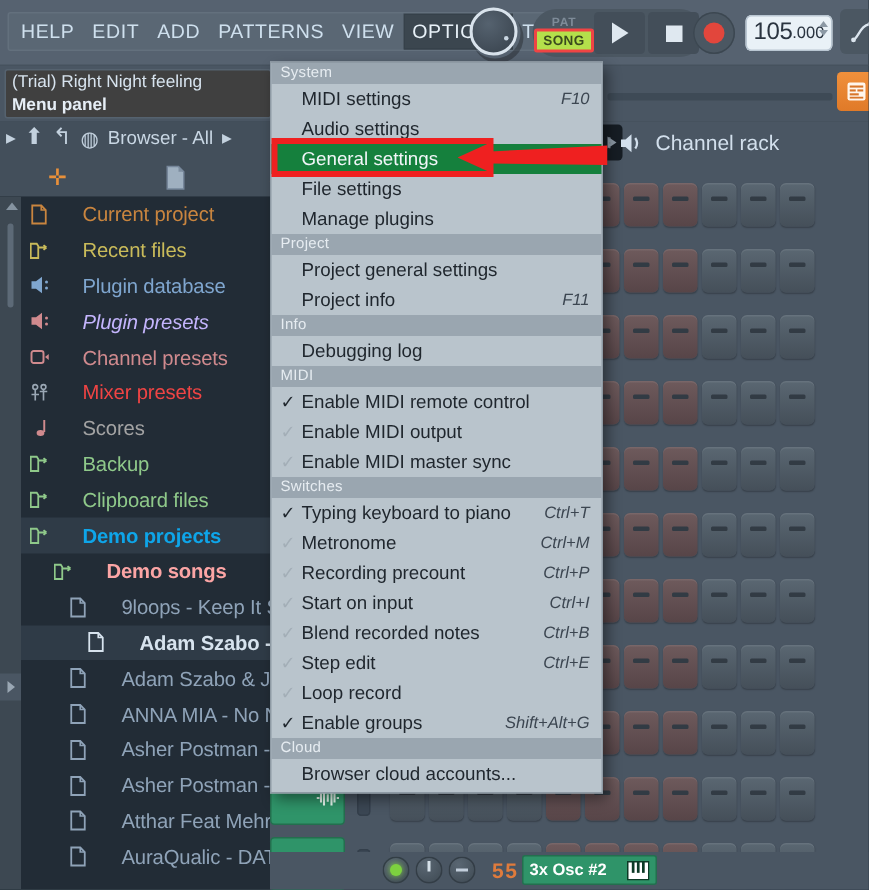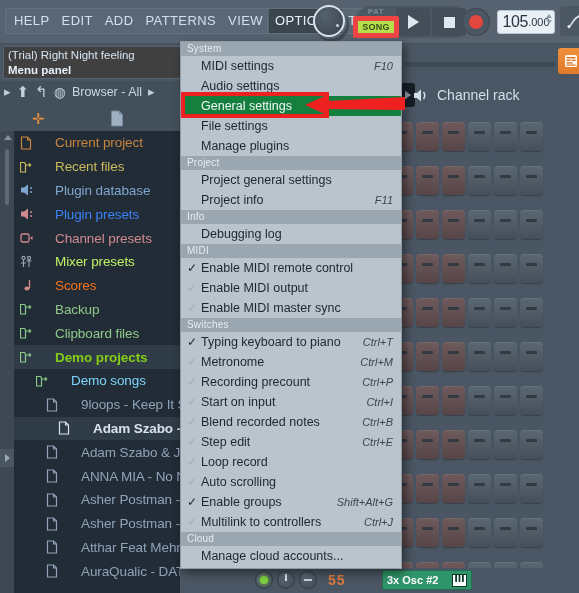--- a/index.html
+++ b/index.html
@@ -61,21 +61,21 @@
     background:#4b5762; border-radius:16px; padding:0 2px;
   }
   .patsong{
     width:36px;height:28px;position:relative;margin:0 1px;
     display:flex;flex-direction:column;justify-content:center;align-items:center;
   }
   .pat-lbl{ font-size:8px;color:#7e8b98;font-weight:bold;letter-spacing:.5px;line-height:9px;}
   .song-lbl{
     font-size:9px;font-weight:bold;letter-spacing:.3px;color:#3a4a1e;
     background:#b4e04b; border-radius:2px; padding:1px 4px; line-height:10px;
-    border:5px solid #ef4444;
+    border:2px solid #ef4444;
   }
   .tbtn{
     width:34px;height:28px;display:flex;align-items:center;justify-content:center;
     background:#434e59;margin:0 1px;border-radius:3px;
   }
   .play-tri{
     width:0;height:0;border-left:11px solid #dfe8f0;
     border-top:7px solid transparent;border-bottom:7px solid transparent;
   }
   .stop-sq{ width:11px;height:11px;background:#dfe8f0;}
@@ -226,21 +226,21 @@
   .sb-knobs{ position:absolute;left:75px;top:3px;display:flex;gap:4px;align-items:center;}
   .miniknob{ width:18px;height:18px;border-radius:50%;
     background:radial-gradient(circle at 38% 30%, #5a6773, #3c4750);
     box-shadow:inset 0 0 0 1px #333d46; position:relative;}
   .miniknob.green:after{content:"";position:absolute;left:5px;top:5px;width:8px;height:8px;
     border-radius:50%;background:#7dd13f;box-shadow:0 0 4px #7dd13f;}
   .miniknob.wht:after{content:"";position:absolute;left:8px;top:3px;width:2px;height:7px;background:#d6e1ea;}
   .miniknob.dash:after{content:"";position:absolute;left:5px;top:8px;width:8px;height:2px;background:#c2cedb;}
   .sb-num{ position:absolute;left:148px;top:4px;font-size:14px;color:#e07b3c;font-weight:bold;letter-spacing:1px;}
   .sb-chan{
-    position:absolute;left:202px;top:2px;width:90px;height:20px;background:#2f9469;
+    position:absolute;left:168px;top:2px;width:90px;height:20px;background:#2f9469;
     border-radius:2px;display:flex;align-items:center;justify-content:space-between;padding:0 5px;
     box-shadow:inset 0 0 0 1px rgba(0,0,0,.25);
   }
   .sb-chan span{ font-size:11px;color:#fff;font-weight:bold;}
 
   
   .dropdown{
     position:absolute; left:180px; top:41px; width:222px;
     background:#b9c4cc;
     border:1px solid #8e9aa4;
@@ -401,71 +401,71 @@
               <circle cx="11" cy="9" r="1" fill="#7fa6cf"></circle>
             </svg></span>
           <span class="lbl" style="color: rgb(127, 166, 207);">Plugin database</span>
         </div>
         <div class="brow">
           <span class="bicon"><svg width="13" height="14" viewBox="0 0 13 14">
               <path d="M1 4.5 h3 l4 -3 v11 l-4 -3 h-3 z" fill="#d08a8e"></path>
               <circle cx="11" cy="5" r="1" fill="#d08a8e"></circle>
               <circle cx="11" cy="9" r="1" fill="#d08a8e"></circle>
             </svg></span>
-          <span class="lbl" style="color: #3b82f6;">Plugin presets</span>
+          <span class="lbl" style="color: #c4b5fd; font-style: italic;">Plugin presets</span>
         </div>
         <div class="brow">
           <span class="bicon"><svg width="13" height="14" viewBox="0 0 13 14">
               <rect x="1" y="3" width="8" height="8" rx="1.5" fill="none" stroke="#d08a8e" stroke-width="1.3"></rect>
               <path d="M10 7 l2.5 -2 v4 z" fill="#d08a8e"></path>
             </svg></span>
           <span class="lbl" style="color: rgb(208, 138, 142);">Channel presets</span>
         </div>
         <div class="brow">
           <span class="bicon"><svg width="13" height="14" viewBox="0 0 13 14">
               <circle cx="3.5" cy="3" r="1.6" fill="none" stroke="#9aa7b4" stroke-width="1.1"></circle>
               <circle cx="9" cy="3" r="1.6" fill="none" stroke="#9aa7b4" stroke-width="1.1"></circle>
               <path d="M3.5 5 v7 M9 5 v7 M1 8 h5 M6.5 6 h5" stroke="#9aa7b4" stroke-width="1.1"></path>
             </svg></span>
-          <span class="lbl" style="color: #bef264;">Mixer presets</span>
+          <span class="lbl" style="color: #ef4444;">Mixer presets</span>
         </div>
         <div class="brow">
           <span class="bicon"><svg width="13" height="14" viewBox="0 0 13 14">
               <path d="M9.5 1 v8" stroke="#d08a8e" stroke-width="1.3" fill="none"></path>
               <ellipse cx="7" cy="9.6" rx="2.6" ry="2" fill="#d08a8e"></ellipse>
             </svg></span>
-          <span class="lbl" style="color: #f97316;">Scores</span>
+          <span class="lbl" style="color: #a3a3a3;">Scores</span>
         </div>
         <div class="brow">
           <span class="bicon"><svg width="13" height="14" viewBox="0 0 13 14">
               <path d="M0.5 2.5 h4 l1 1.5 h0 v8 h-5 z" fill="none" stroke="#8fc98a" stroke-width="1.2"></path>
               <path d="M6 5 h5 M11 5 l-2 -1.6 M11 5 l-2 1.6" stroke="#8fc98a" stroke-width="1.2" fill="none"></path>
             </svg></span>
           <span class="lbl" style="color: rgb(143, 201, 138);">Backup</span>
         </div>
         <div class="brow">
           <span class="bicon"><svg width="13" height="14" viewBox="0 0 13 14">
               <path d="M0.5 2.5 h4 l1 1.5 h0 v8 h-5 z" fill="none" stroke="#8fc98a" stroke-width="1.2"></path>
               <path d="M6 5 h5 M11 5 l-2 -1.6 M11 5 l-2 1.6" stroke="#8fc98a" stroke-width="1.2" fill="none"></path>
             </svg></span>
           <span class="lbl" style="color: rgb(143, 201, 138);">Clipboard files</span>
         </div>
         <div class="brow sel">
           <span class="bicon"><svg width="13" height="14" viewBox="0 0 13 14">
               <path d="M0.5 2.5 h4 l1 1.5 h0 v8 h-5 z" fill="none" stroke="#8fc98a" stroke-width="1.2"></path>
               <path d="M6 5 h5 M11 5 l-2 -1.6 M11 5 l-2 1.6" stroke="#8fc98a" stroke-width="1.2" fill="none"></path>
             </svg></span>
-          <span class="lbl" style="color: #84cc16; font-weight: bold;">Demo projects</span>
+          <span class="lbl" style="color: #0ea5e9; font-weight: bold;">Demo projects</span>
         </div>
         <div class="brow indent1">
           <span class="bicon"><svg width="13" height="14" viewBox="0 0 13 14">
               <path d="M0.5 2.5 h4 l1 1.5 h0 v8 h-5 z" fill="none" stroke="#8fc98a" stroke-width="1.2"></path>
               <path d="M6 5 h5 M11 5 l-2 -1.6 M11 5 l-2 1.6" stroke="#8fc98a" stroke-width="1.2" fill="none"></path>
             </svg></span>
-          <span class="lbl" style="color: #7dd3fc;">Demo songs</span>
+          <span class="lbl" style="color: #fca5a5; font-weight: bold;">Demo songs</span>
         </div>
         <div class="brow indent2">
           <span class="bicon"><svg width="13" height="14" viewBox="0 0 13 14">
               <path d="M1.5 1 h6 l3 3 v9 h-9 z" fill="none" stroke="#8fa3b8" stroke-width="1.2"></path>
               <path d="M7.5 1 v3 h3" fill="none" stroke="#8fa3b8" stroke-width="1.1"></path>
             </svg></span>
           <span class="lbl" style="color: rgb(143, 163, 184);">9loops - Keep It Simp</span>
         </div>
         <div class="brow sel indent3">
           <span class="bicon"><svg width="13" height="14" viewBox="0 0 13 14">
@@ -866,36 +866,27 @@
       <div class="dd-item">
         <span class="chk dim">✓</span>
         <span class="txt">Step edit</span>
         <span class="key">Ctrl+E</span>
       </div>
       <div class="dd-item">
         <span class="chk dim">✓</span>
         <span class="txt">Loop record</span>
       </div>
       <div class="dd-item">
-        <span class="chk dim">✓</span>
-        <span class="txt">Auto scrolling</span>
-      </div>
-      <div class="dd-item">
         <span class="chk">✓</span>
         <span class="txt">Enable groups</span>
         <span class="key">Shift+Alt+G</span>
       </div>
-      <div class="dd-item">
-        <span class="chk dim">✓</span>
-        <span class="txt">Multilink to controllers</span>
-        <span class="key">Ctrl+J</span>
-      </div>
       <div class="dd-sec">Cloud</div>
       <div class="dd-item noncheck">
-        <span class="txt">Manage cloud accounts...</span>
+        <span class="txt">Browser cloud accounts...</span>
       </div>
     </div>
 
   <div class="redbox"></div>
   <svg class="arrow" viewBox="0 0 100 30">
     <polygon points="0,15 22,5 22,11 100,7 100,20 22,19 22,25" fill="#ef2020"></polygon>
   </svg>
 
 </div>
 

